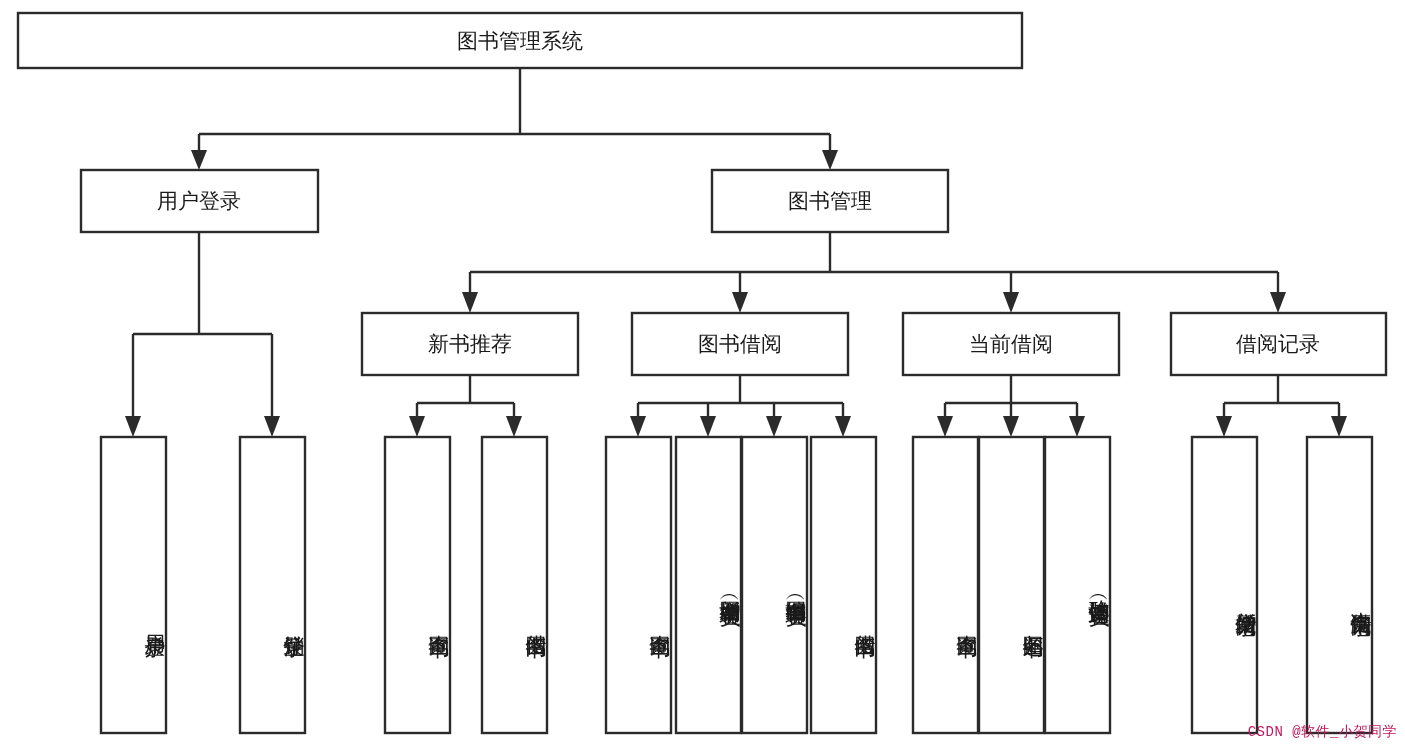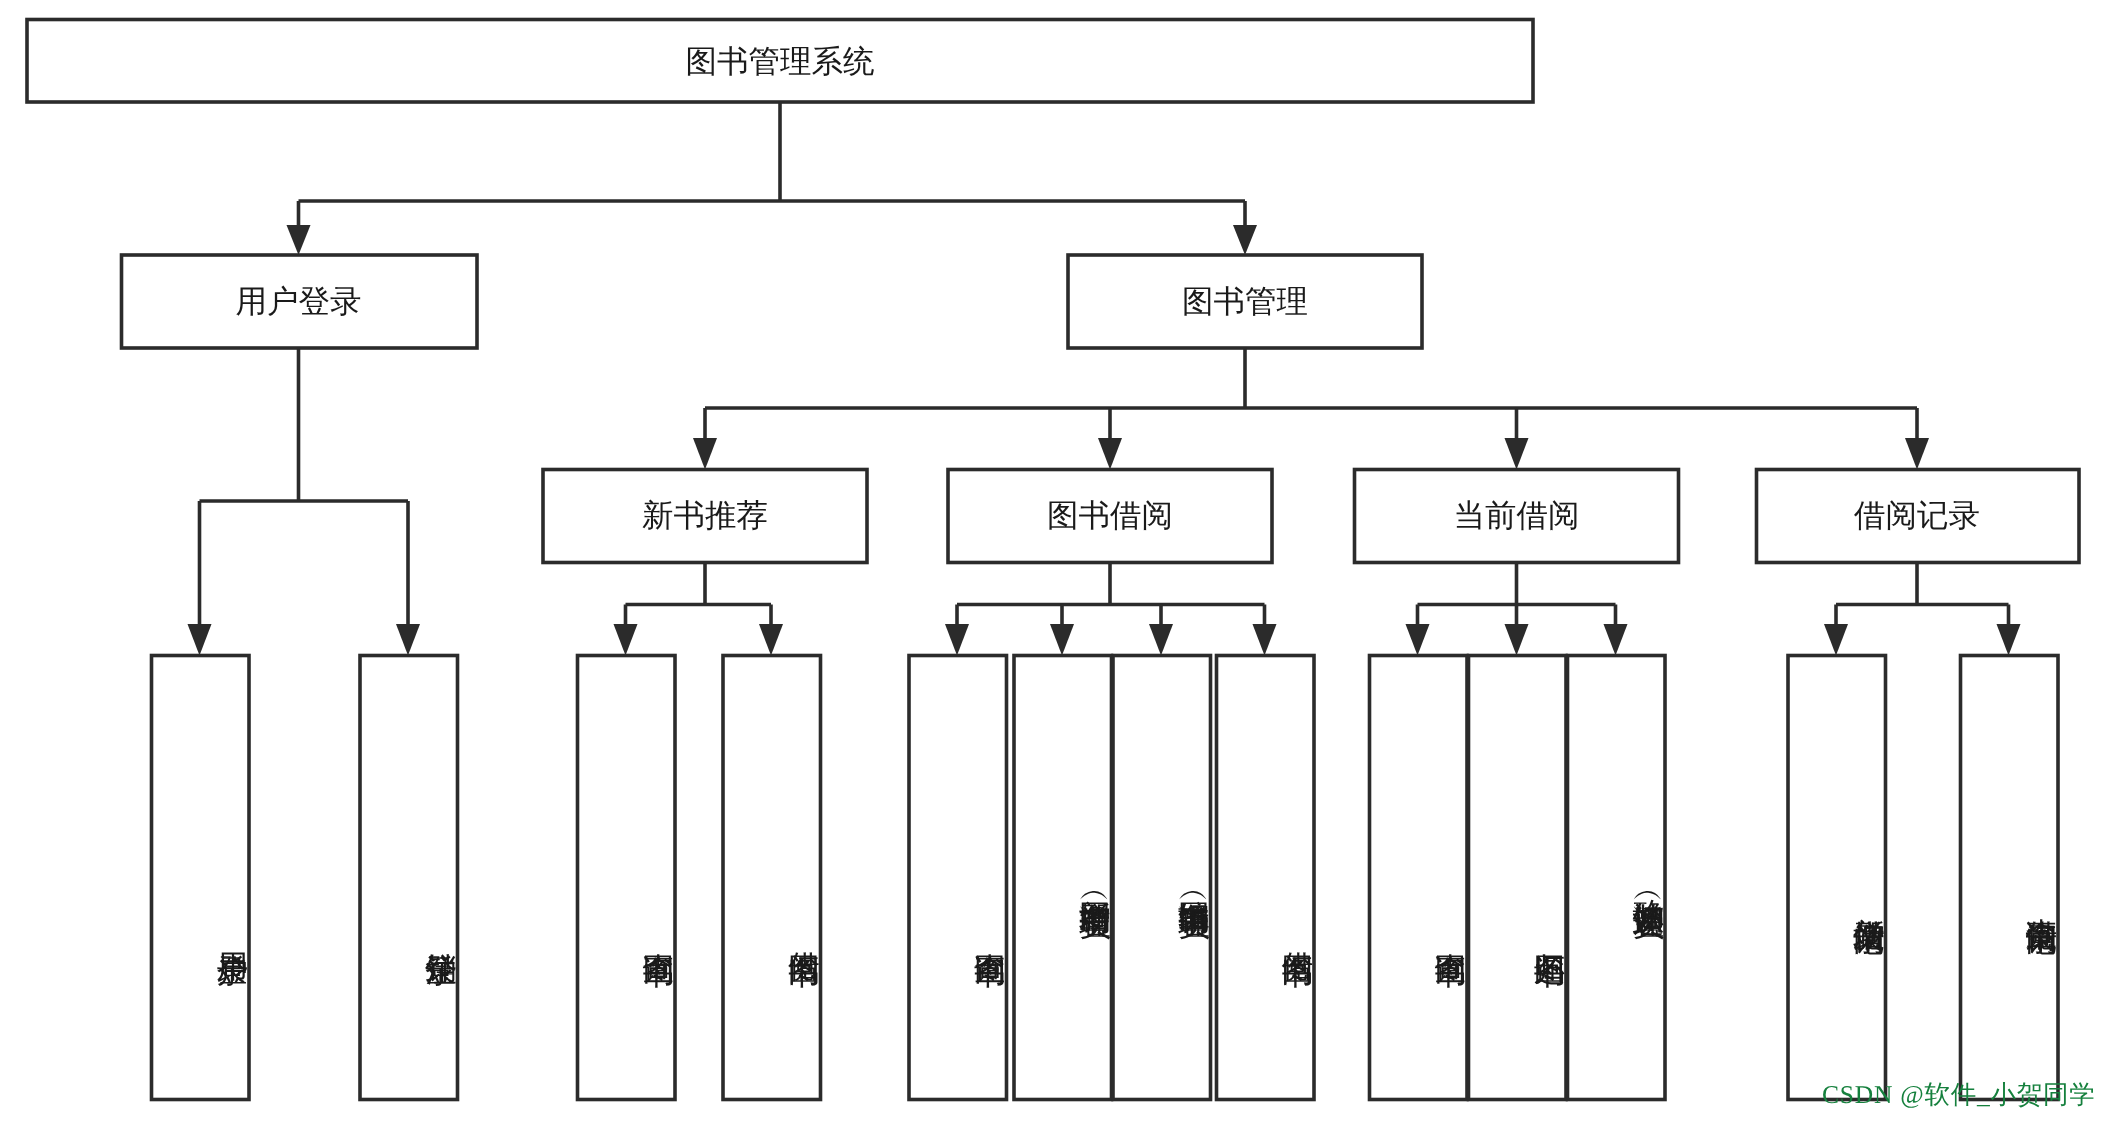--- a/index.html
+++ b/index.html
@@ -61,23 +61,23 @@
     white-space: nowrap;
     display: flex;
     align-items: flex-start;
     justify-content: center;
     pointer-events: none;
   }
   .watermark {
     position: absolute;
     right: 8px;
     bottom: 6px;
-    font-family: Liberation Serif, serif;
-    font-size: 17px;
-    color: #15803d;
+    font-family: Liberation Mono, monospace;
+    font-size: 14px;
+    color: #be185d;
     white-space: nowrap;
     letter-spacing: 0.5px;
   }
 </style>
 </head>
 <body>
 
 <div id="diagram-root">
 
   <svg class="flow" viewBox="0 0 1405 747">

